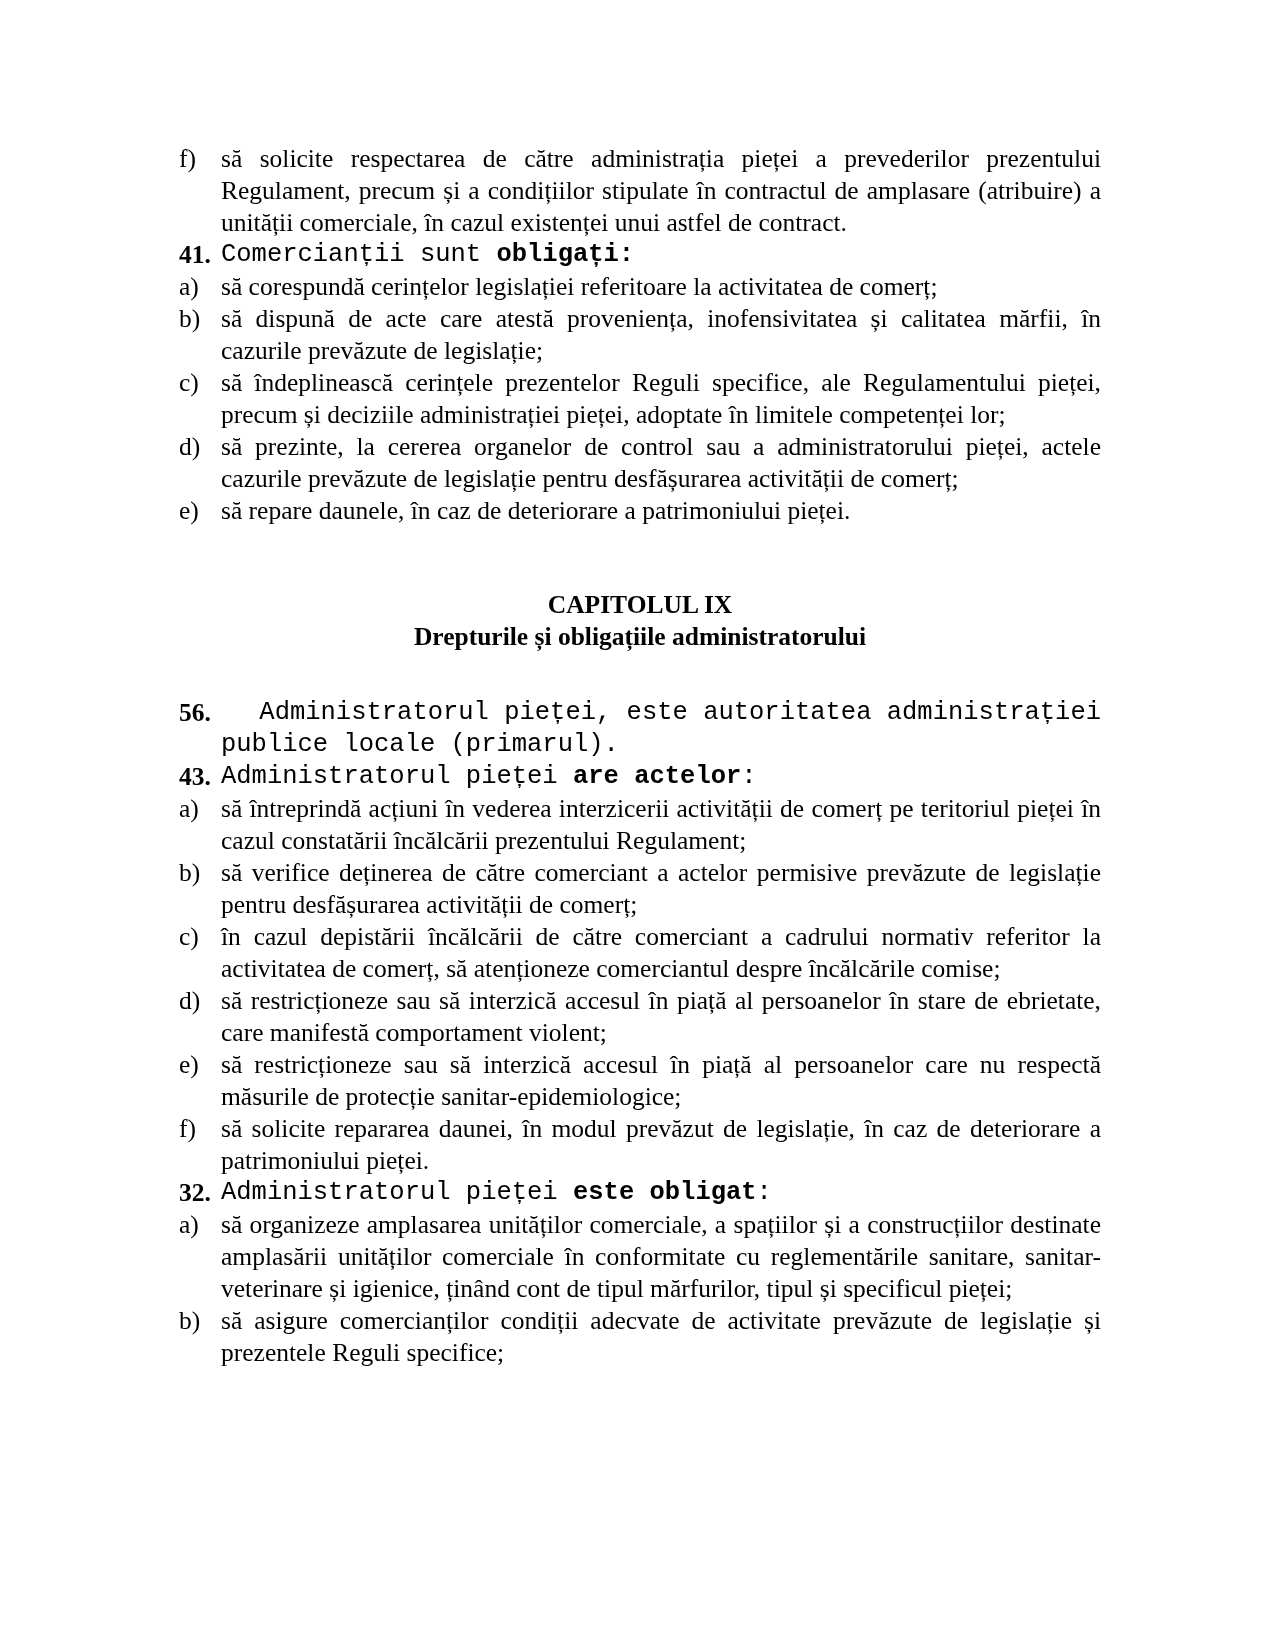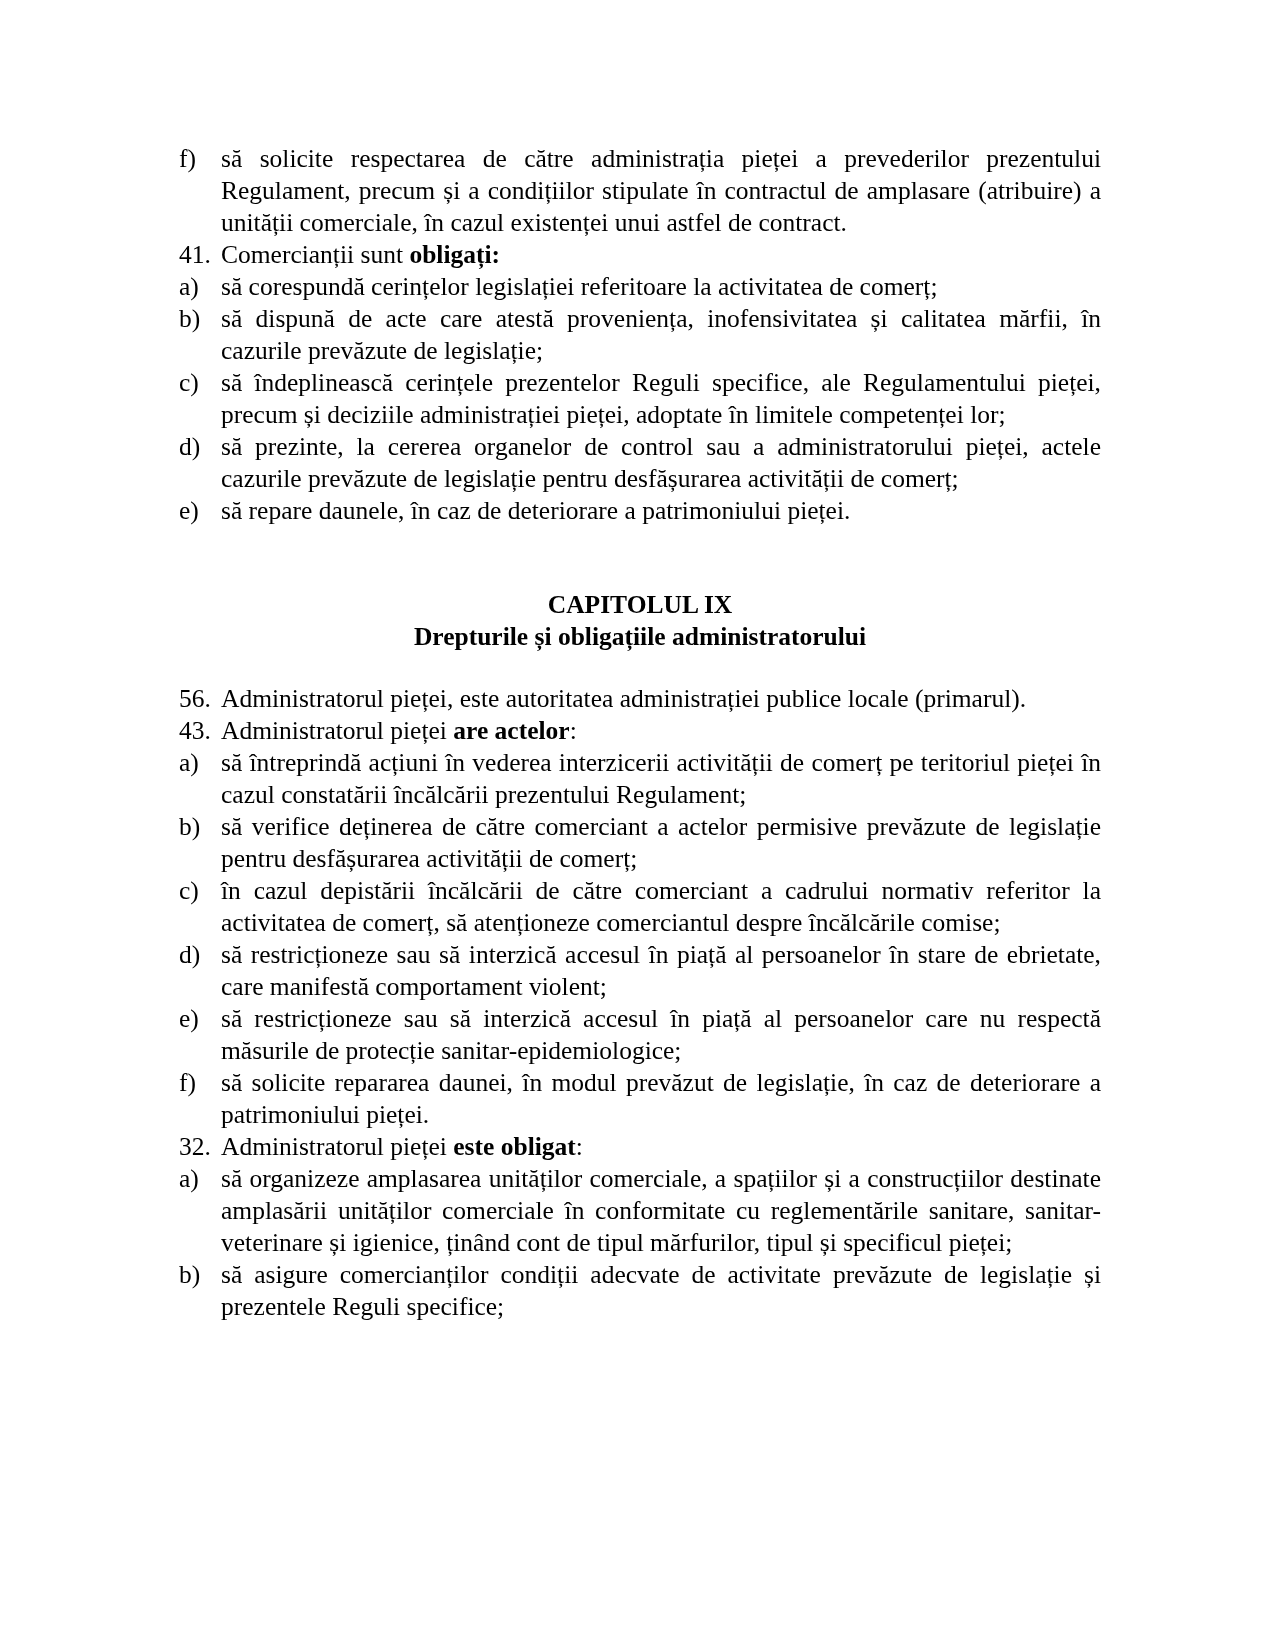--- a/index.html
+++ b/index.html
@@ -4,27 +4,27 @@
 <style>
   html, body { margin: 0; padding: 0; background: #ffffff; }
   body {
     width: 1275px; height: 1650px; position: relative; overflow: hidden;
     font-family: "Liberation Serif", "DejaVu Serif", serif;
     color: #000;
   }
   .page { position: absolute; left: 179px; top: 143px; width: 922px; }
   .row { display: flex; font-size: 25.5px; line-height: 32px; }
   .marker { width: 42px; flex: 0 0 42px; }
-  .marker.num { width: 42px; }
+  .marker.num { width: 42px; font-weight: bold; }
   .body-text { flex: 1; text-align: justify; text-align-last: left; }
-  .plain { text-align: center; }
+  .plain { text-align: right; font-family: Liberation Mono, monospace; }
   b { font-weight: bold; }
   .chapter {
     text-align: center; font-weight: bold; font-size: 25.5px; line-height: 32px;
-    margin-top: 62px; margin-bottom: 30px;
+    margin-top: 62px; margin-bottom: 44px;
   }
   .chapter div { margin: 0; }
 </style>
 </head>
 <body>
 
 <div class="page">
 
   <div class="row">
     <span class="marker">f)</span>

